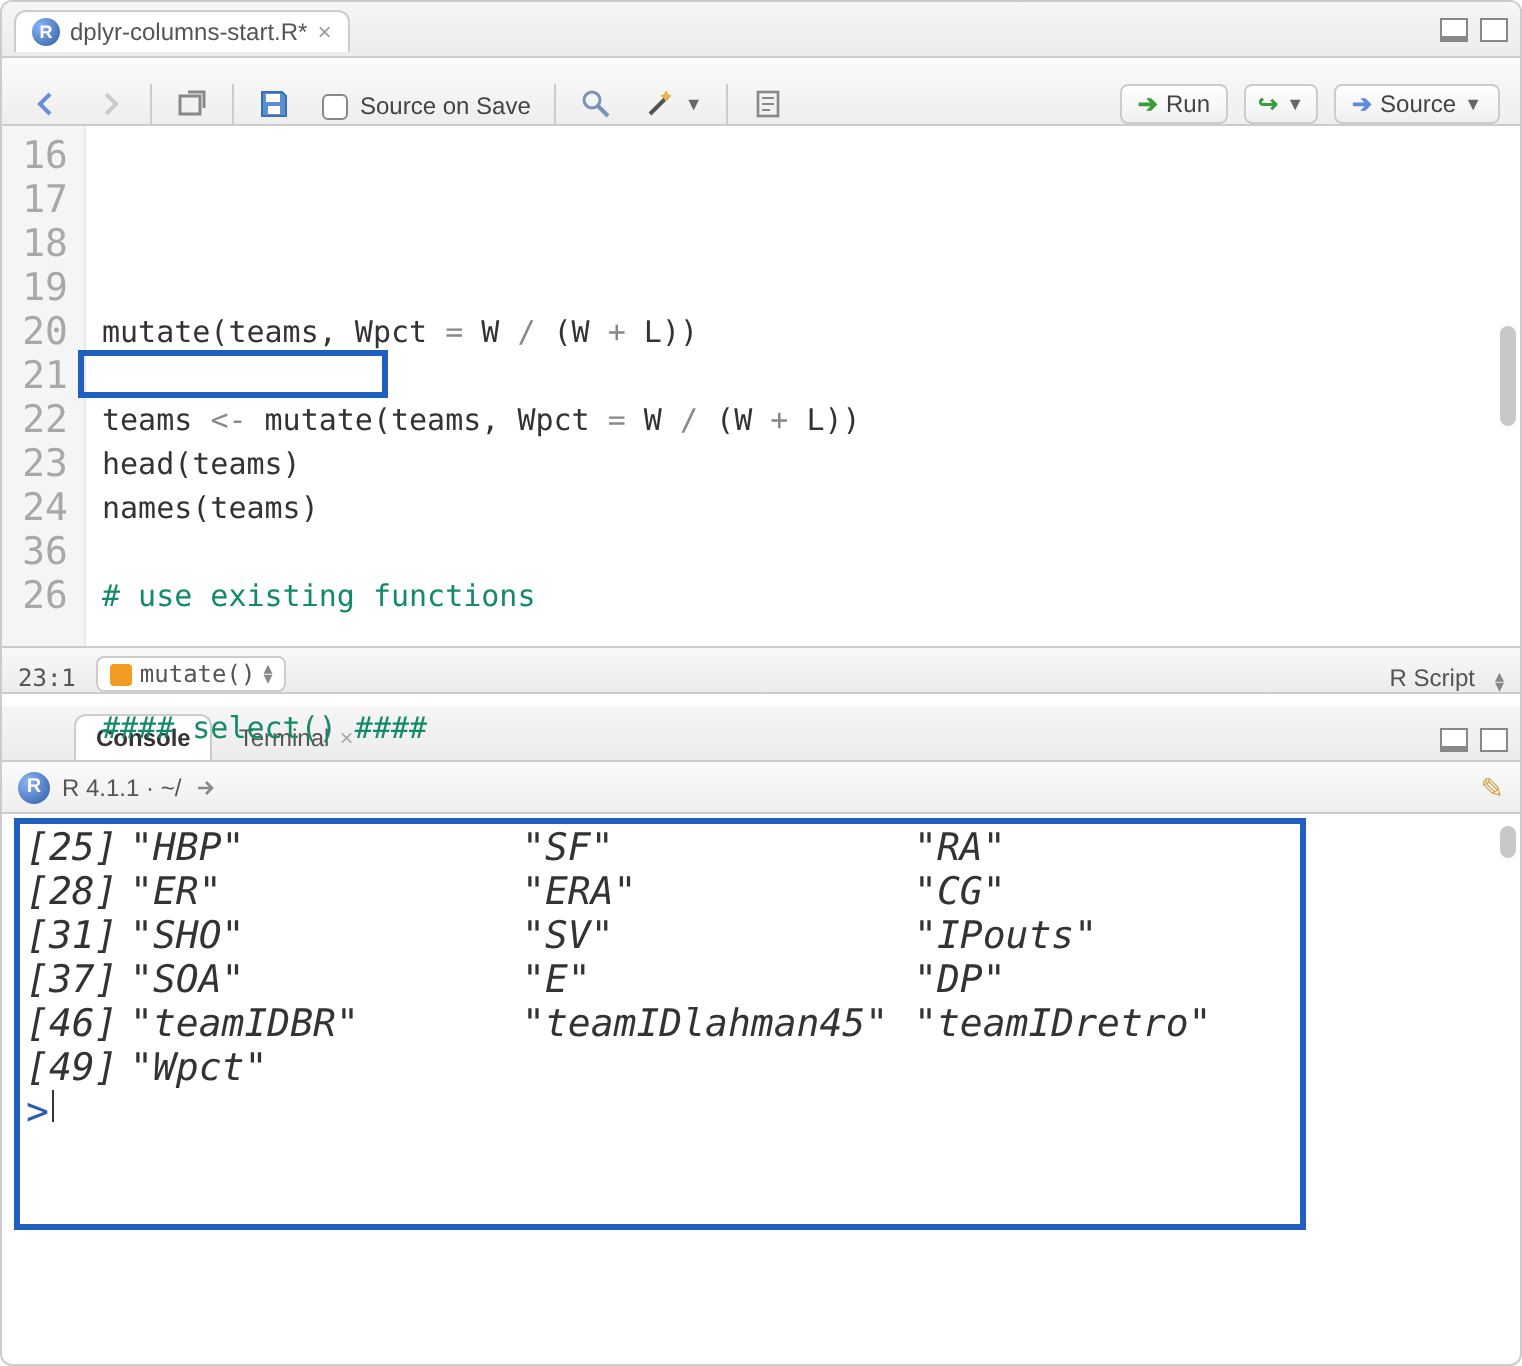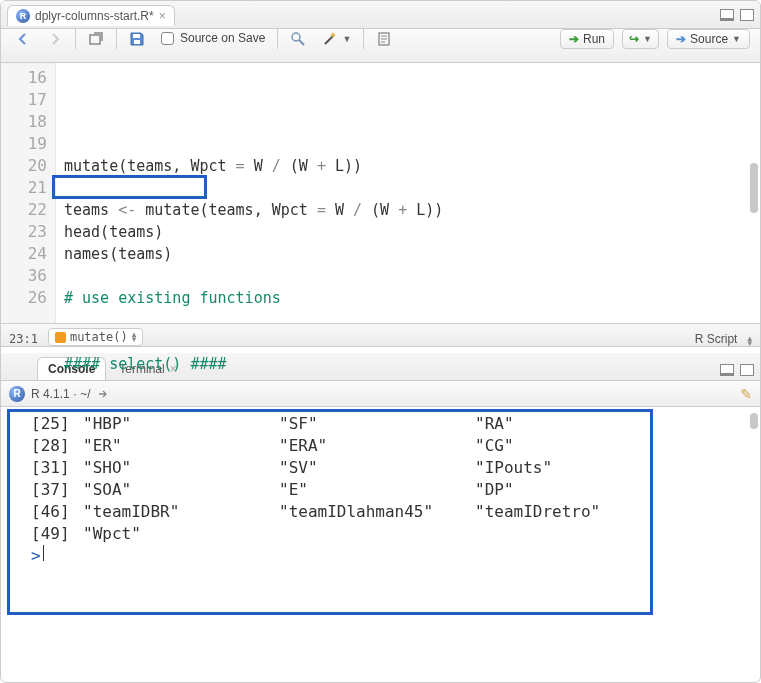--- a/index.html
+++ b/index.html
@@ -6,32 +6,32 @@
 body { font-family: "Lucida Grande", "Segoe UI", sans-serif; font-size: 13px; background: #fff; color: #333; width: 761px; height: 683px; overflow: hidden; border: 1px solid #ccc; border-radius: 6px; }
 .mono { font-family: "Menlo", "Consolas", monospace; }
 
 .tabbar { display: flex; align-items: center; background: linear-gradient(#f6f6f6,#ececec); border-bottom: 1px solid #ccc; height: 28px; padding: 0 6px; }
 .tab { display: flex; align-items: center; gap: 5px; background: #fff; border: 1px solid #ccc; border-bottom: none; border-radius: 6px 6px 0 0; padding: 3px 8px; font-size: 12px; color: #555; margin-top: 2px; }
 .tab .rlogo { width: 14px; height: 14px; border-radius: 50%; background: radial-gradient(circle at 30% 30%, #8ab4f8, #315ba1); display: flex; align-items: center; justify-content: center; color: #fff; font-weight: bold; font-size: 9px; }
 .tab .close { color: #999; font-size: 12px; }
 .winicons { margin-left: auto; display: flex; gap: 6px; }
 .winicon { width: 14px; height: 12px; border: 1px solid #888; background: #fff; }
 
-.toolbar { display: flex; align-items: flex-start; gap: 8px; background: linear-gradient(#fbfbfb,#eeeeee); border-bottom: 1px solid #ccc; height: 34px; padding: 0 10px; font-size: 12px; color: #444; }
+.toolbar { display: flex; align-items: flex-end; gap: 8px; background: linear-gradient(#fbfbfb,#eeeeee); border-bottom: 1px solid #ccc; height: 34px; padding: 0 10px; font-size: 12px; color: #444; }
 .tbtn { display: flex; align-items: center; gap: 4px; padding: 2px 4px; border-radius: 3px; }
 .icon { width: 16px; height: 16px; display: inline-block; }
 .sep { width: 1px; height: 20px; background: #ccc; }
 .checkbox { width: 13px; height: 13px; border: 1px solid #888; border-radius: 3px; background: #fff; }
 .spacer { flex: 1; }
 .runbtn { display: flex; align-items: center; gap: 4px; border: 1px solid #ccc; border-radius: 4px; padding: 2px 8px; background: linear-gradient(#fff,#f0f0f0); }
 .greenarrow { color: #3a9c3a; font-weight: bold; }
 .dropdown-caret { font-size: 9px; color: #666; }
 
 .editor-wrap { display: flex; height: 260px; position: relative; }
-.gutter { width: 55px; background: #f5f5f5; border-right: 1px solid #e8e8e8; text-align: right; padding: 4px 8px 0 0; color: #a8a8a8; font-size: 16px; line-height: 22px; }
+.gutter { width: 42px; background: #f5f5f5; border-right: 1px solid #e8e8e8; text-align: right; padding: 4px 8px 0 0; color: #a8a8a8; font-size: 19px; line-height: 22px; }
 .code { flex: 1; padding: 4px 0 0 8px; font-size: 15px; line-height: 22px; white-space: pre; color: #333; position: relative; }
 .code .op { color: #888; }
 .code .cmt { color: #158a6a; }
 .highlight-box { position: absolute; border: 3px solid #1f5fc2; pointer-events: none; }
 .scrollbar { position: absolute; right: 2px; top: 100px; width: 8px; height: 50px; background: #c8c8c8; border-radius: 4px; }
 
 .statusbar { display: flex; align-items: flex-end; background: linear-gradient(#f8f8f8,#ececec); border-top: 1px solid #ccc; border-bottom: 1px solid #ccc; height: 24px; font-size: 12px; color: #555; padding: 0 8px; gap: 10px; }
 .statusbar .pill { display: flex; align-items: center; gap: 4px; border: 1px solid #ccc; border-radius: 4px; padding: 1px 6px; background: #fff; margin-top: 34px; }
 .orange-sq { width: 11px; height: 11px; background: #f29b23; border-radius: 2px; }
 .updown { font-size: 9px; color: #888; line-height: 5px; display: flex; flex-direction: column; }
@@ -39,21 +39,21 @@
 .divider { height: 6px; background: #fff; }
 
 .bottom-tabs { display: flex; align-items: flex-end; background: linear-gradient(#f6f6f6,#ececec); border-bottom: 1px solid #ccc; height: 28px; padding: 0 6px; gap: 2px; }
 .btab { padding: 4px 10px; font-size: 12px; color: #555; border: 1px solid transparent; border-bottom: none; border-radius: 6px 6px 0 0; display: flex; align-items: center; gap: 5px; }
 .btab.active { background: #fff; border-color: #ccc; font-weight: 600; color: #333; margin-left: 30px; }
 
 .console-toolbar { display: flex; align-items: center; background: linear-gradient(#fbfbfb,#eeeeee); border-bottom: 1px solid #ccc; height: 26px; padding: 0 8px; gap: 6px; font-size: 12px; color: #555; }
 .console-toolbar .rlogo { width: 16px; height: 16px; border-radius: 50%; background: radial-gradient(circle at 30% 30%, #8ab4f8, #315ba1); display: flex; align-items: center; justify-content: center; color: #fff; font-weight: bold; font-size: 10px; }
 .broom { margin-left: auto; color: #d4a24a; font-size: 14px; }
 
-.console-body { position: relative; padding: 6px 30px; font-size: 16px; line-height: 22px; height: 236px; }
+.console-body { position: relative; padding: 6px 12px; font-size: 19px; line-height: 22px; height: 236px; font-style: italic; }
 .console-row { display: flex; }
 .idx { width: 52px; color: #333; }
 .col { width: 196px; }
 .prompt { color: #2a5db0; }
 .cursor { display: inline-block; width: 1px; height: 16px; background: #333; vertical-align: middle; margin-left: 2px; }
 .console-box { position: absolute; border: 3px solid #1f5fc2; pointer-events: none; }
 .vscroll { position: absolute; right: 2px; top: 6px; width: 8px; height: 16px; background: #c8c8c8; border-radius: 4px; }
 
 svg { display: block; }
 </style>

